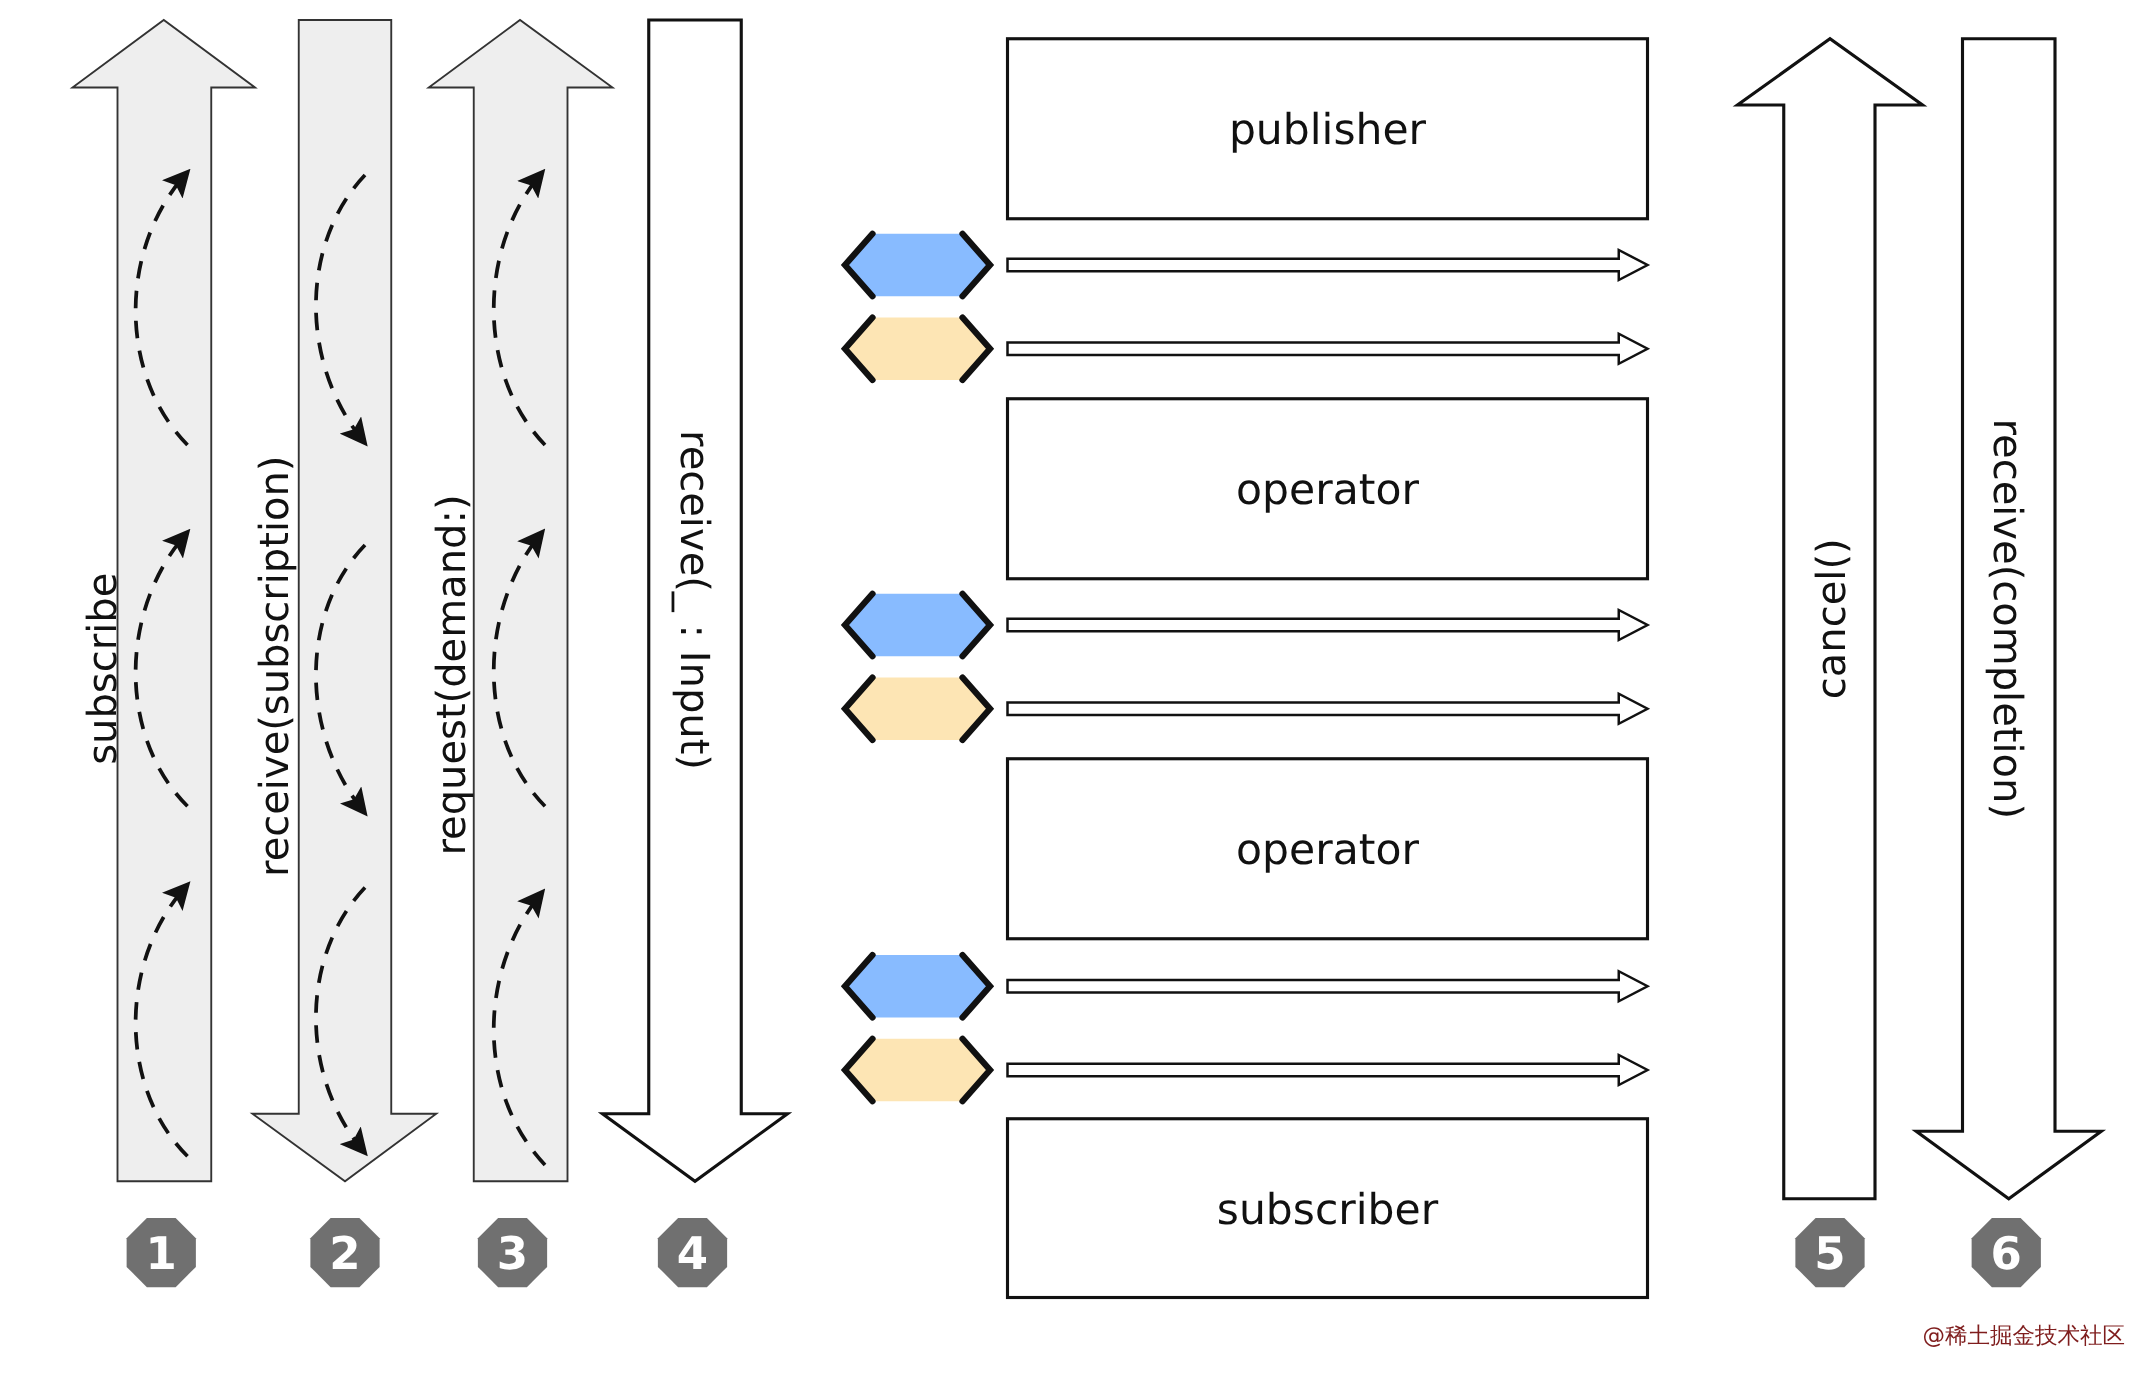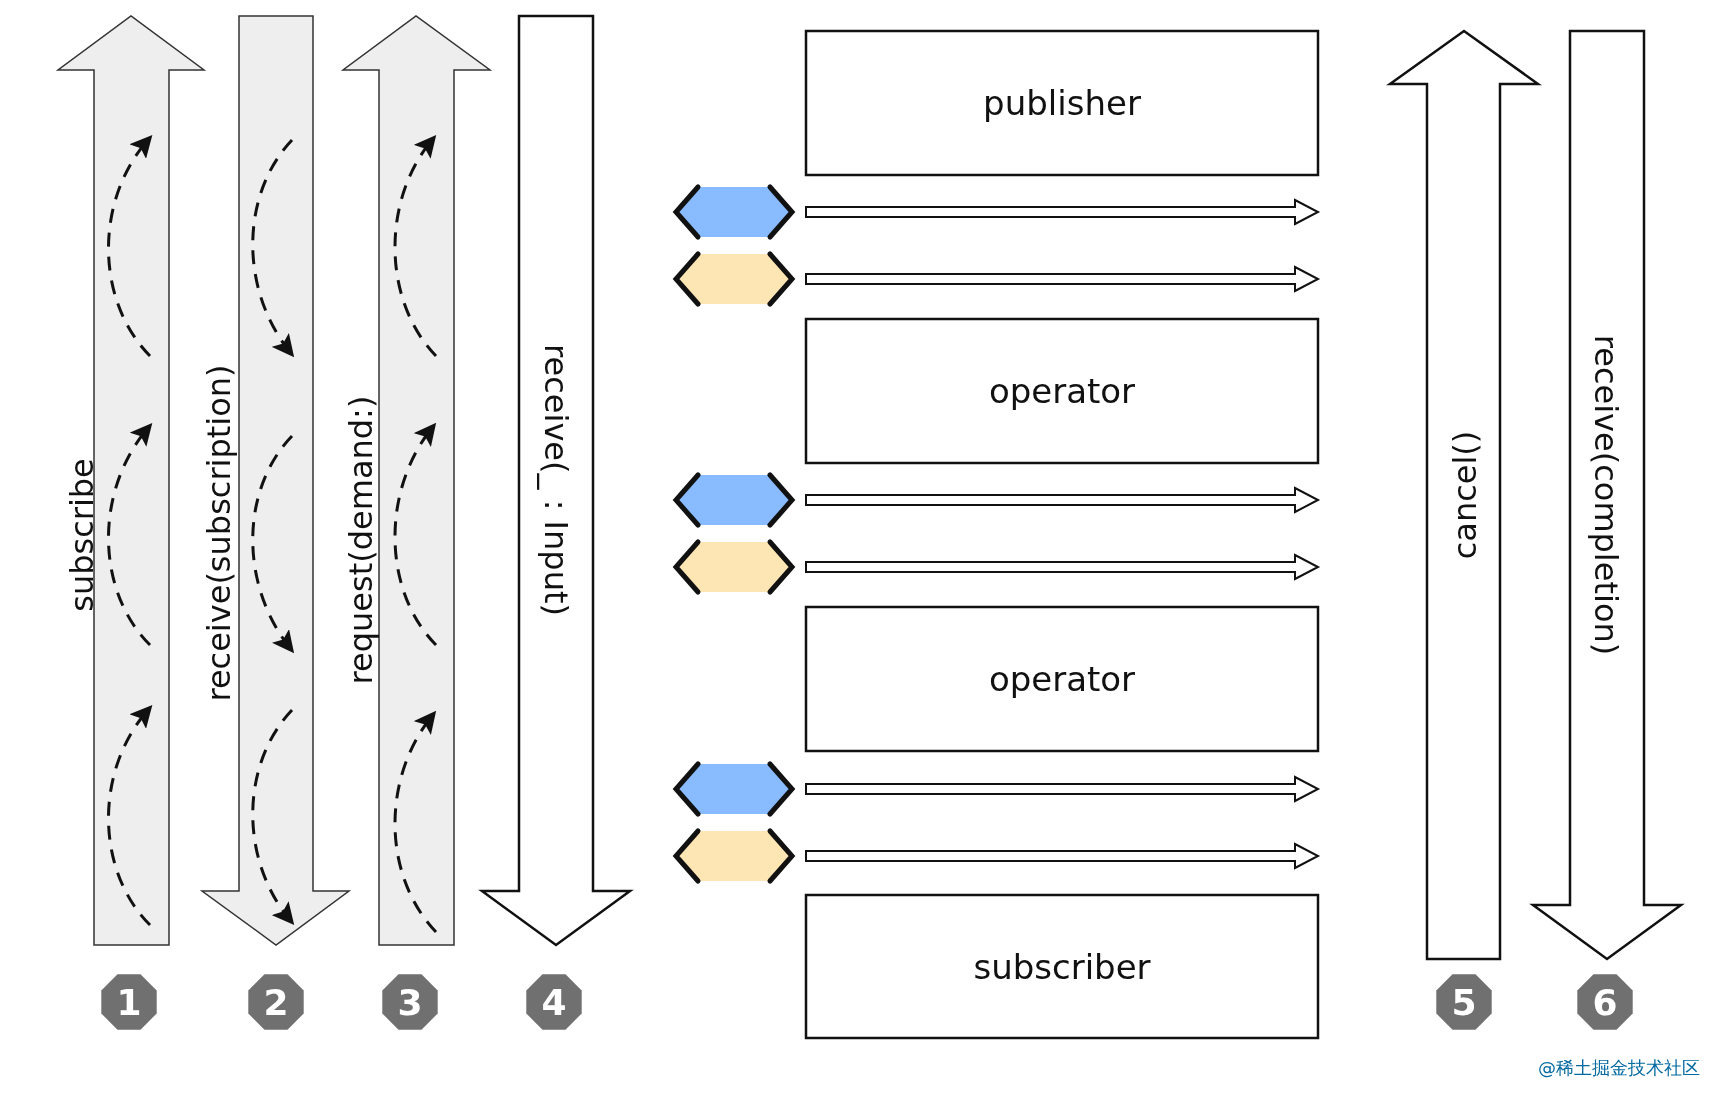--- a/index.html
+++ b/index.html
@@ -1,21 +1,21 @@
 <!DOCTYPE html>
 <html><head>
 <meta charset="utf-8">
 <style>
   html,body{margin:0;padding:0;background:#fff;}
   body{width:1712px;height:1102px;position:relative;overflow:hidden;font-family:"DejaVu Sans",sans-serif;}
   svg#diagram{position:absolute;left:0;top:0;}
   .lbl{font-family:"DejaVu Sans",sans-serif;font-size:32px;fill:#111;}
   .boxlbl{font-family:"DejaVu Sans",sans-serif;font-size:34px;fill:#111;}
   .badge-txt{font-family:"DejaVu Sans",sans-serif;font-weight:bold;font-size:36px;fill:#fff;}
-  .watermark{position:absolute;right:12px;bottom:22px;font-size:18px;color:#0369a1;font-family:"DejaVu Sans",sans-serif;}
+  .watermark{position:absolute;right:12px;bottom:22px;font-size:18px;color:#7f1d1d;font-family:"DejaVu Sans",sans-serif;}
 </style>
 </head>
 <body>
 
 <svg id="diagram" width="1712" height="1102" viewBox="0 0 1712 1102" xmlns="http://www.w3.org/2000/svg">
   <defs>
     <marker id="ah" markerWidth="10" markerHeight="10" refX="6" refY="5" orient="auto" markerUnits="userSpaceOnUse">
       <path d="M0,0 L10,5 L0,10 z" fill="#111"></path>
     </marker>
     <marker id="ahBig" viewBox="0 0 10 10" markerWidth="22" markerHeight="22" refX="7" refY="5" orient="auto" markerUnits="userSpaceOnUse">

